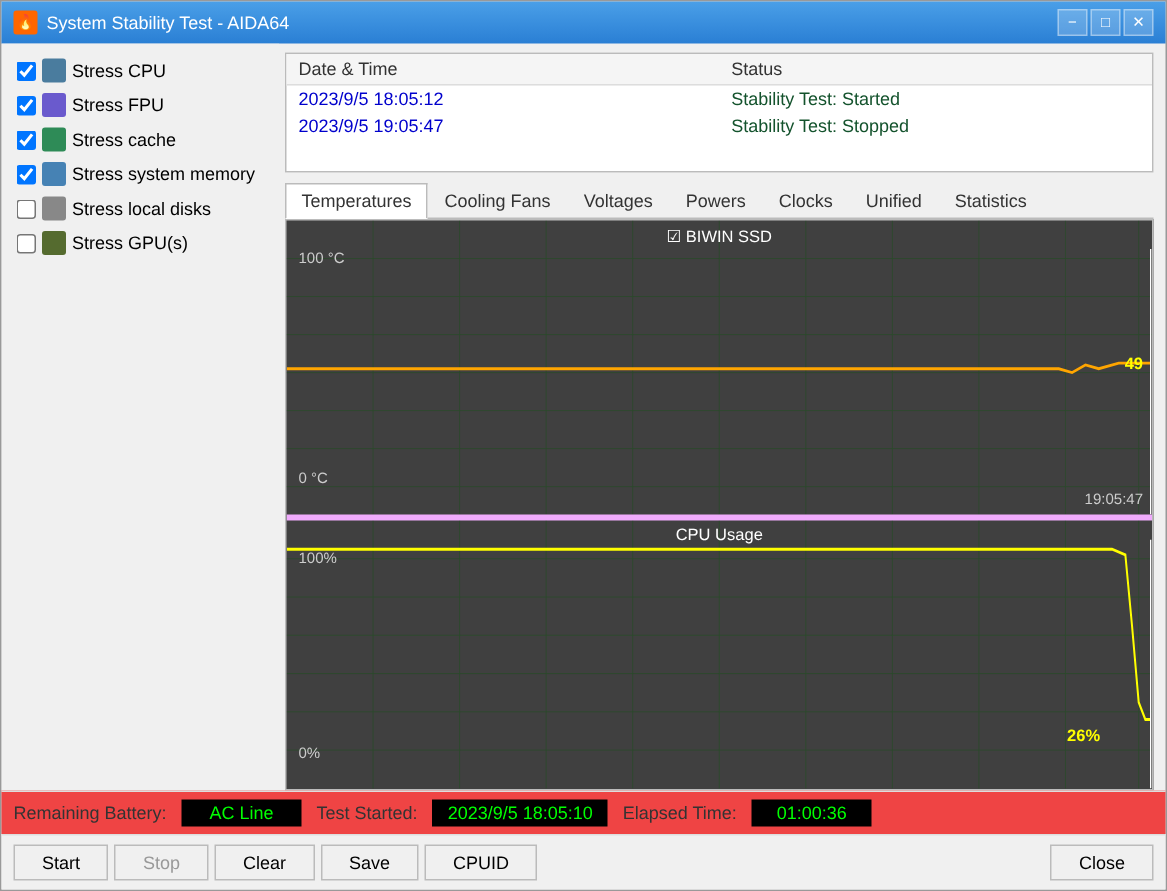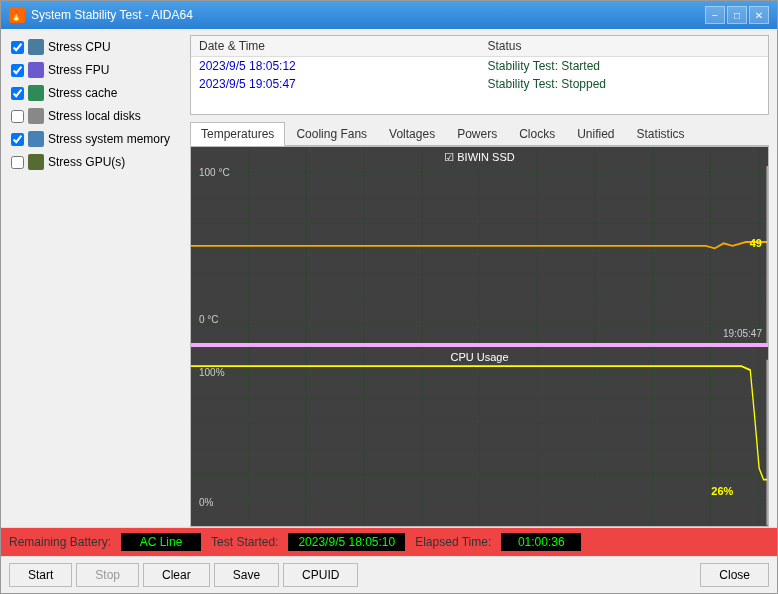--- a/index.html
+++ b/index.html
@@ -286,28 +286,28 @@
         <input type="checkbox" id="chk-fpu" checked="" style="">
         <div class="stress-icon fpu"></div>
         <label for="chk-fpu">Stress FPU</label>
       </div>
       <div class="checkbox-item">
         <input type="checkbox" id="chk-cache" checked="" style="">
         <div class="stress-icon cache"></div>
         <label for="chk-cache">Stress cache</label>
       </div>
       <div class="checkbox-item">
+        <input type="checkbox" id="chk-memory" checked="" style="">
+        <div class="stress-icon memory"></div>
+        <label for="chk-memory">Stress system memory</label>
+      </div>
+      <div class="checkbox-item">
         <input type="checkbox" id="chk-disk" style="">
         <div class="stress-icon disk"></div>
         <label for="chk-disk">Stress local disks</label>
-      </div>
-      <div class="checkbox-item">
-        <input type="checkbox" id="chk-memory" checked="" style="">
-        <div class="stress-icon memory"></div>
-        <label for="chk-memory">Stress system memory</label>
       </div>
       <div class="checkbox-item">
         <input type="checkbox" id="chk-gpu" style="">
         <div class="stress-icon gpu"></div>
         <label for="chk-gpu">Stress GPU(s)</label>
       </div>
     </div>
 
     <div class="right-panel">
 

